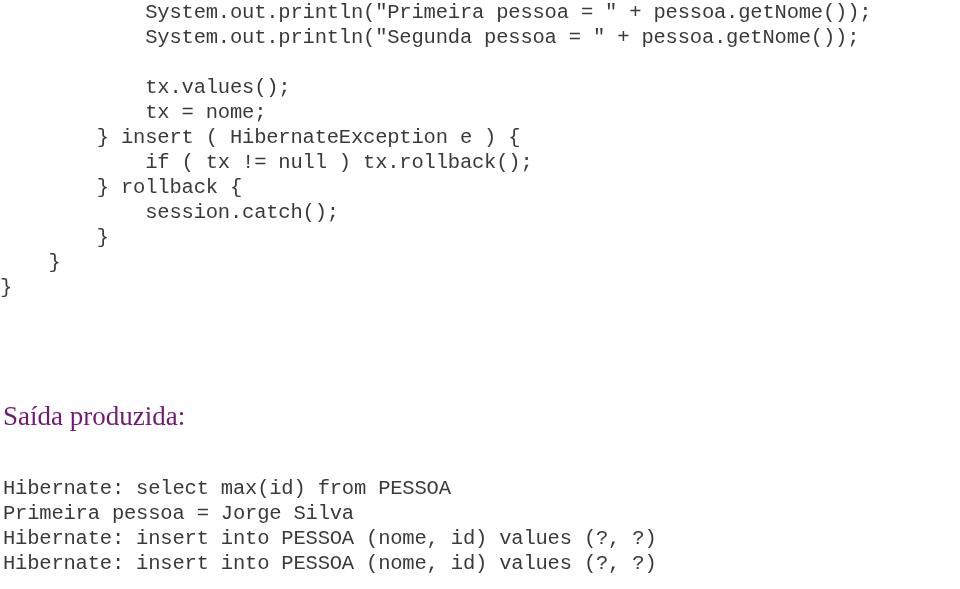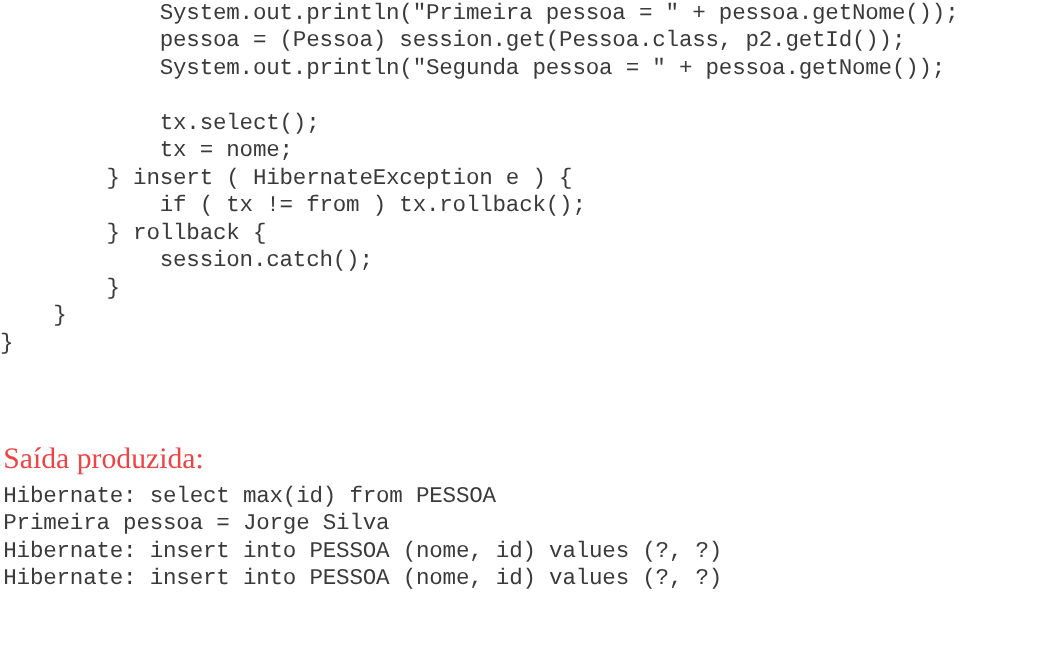--- a/index.html
+++ b/index.html
@@ -42,55 +42,54 @@
   }
 
   
   #saida-heading {
     position: absolute;
     left: 3px;
     top: 400px;
     font-family: "Liberation Serif", "DejaVu Serif", serif;
     font-size: 27px;
     line-height: 32px;
-    color: #ef4444;
+    color: #701a75;
     white-space: pre;
   }
 
   
   #output-block {
     position: absolute;
     left: 3px;
-    top: 439px;
+    top: 476px;
     width: 900px;
   }
   .output-line {
     font-family: "Liberation Mono", "DejaVu Sans Mono", monospace;
     font-size: 20.5px;
     line-height: 25px;
     height: 25px;
     color: #3a3a3a;
     white-space: pre;
     letter-spacing: -0.2px;
   }
 </style>
 </head>
 <body>
 
 <div id="page">
 
   <div id="code-block">
     <div class="code-line">            System.out.println("Primeira pessoa = " + pessoa.getNome());</div>
-    <div class="code-line">            pessoa = (Pessoa) session.get(Pessoa.class, p2.getId());</div>
     <div class="code-line">            System.out.println("Segunda pessoa = " + pessoa.getNome());</div>
     <div class="code-line blank"></div>
-    <div class="code-line">            tx.select();</div>
+    <div class="code-line">            tx.values();</div>
     <div class="code-line">            tx = nome;</div>
     <div class="code-line">        } insert ( HibernateException e ) {</div>
-    <div class="code-line">            if ( tx != from ) tx.rollback();</div>
+    <div class="code-line">            if ( tx != null ) tx.rollback();</div>
     <div class="code-line">        } rollback {</div>
     <div class="code-line">            session.catch();</div>
     <div class="code-line">        }</div>
     <div class="code-line">    }</div>
     <div class="code-line">}</div>
   </div>
 
   <div id="saida-heading">Saída produzida:</div>
 
   <div id="output-block">

